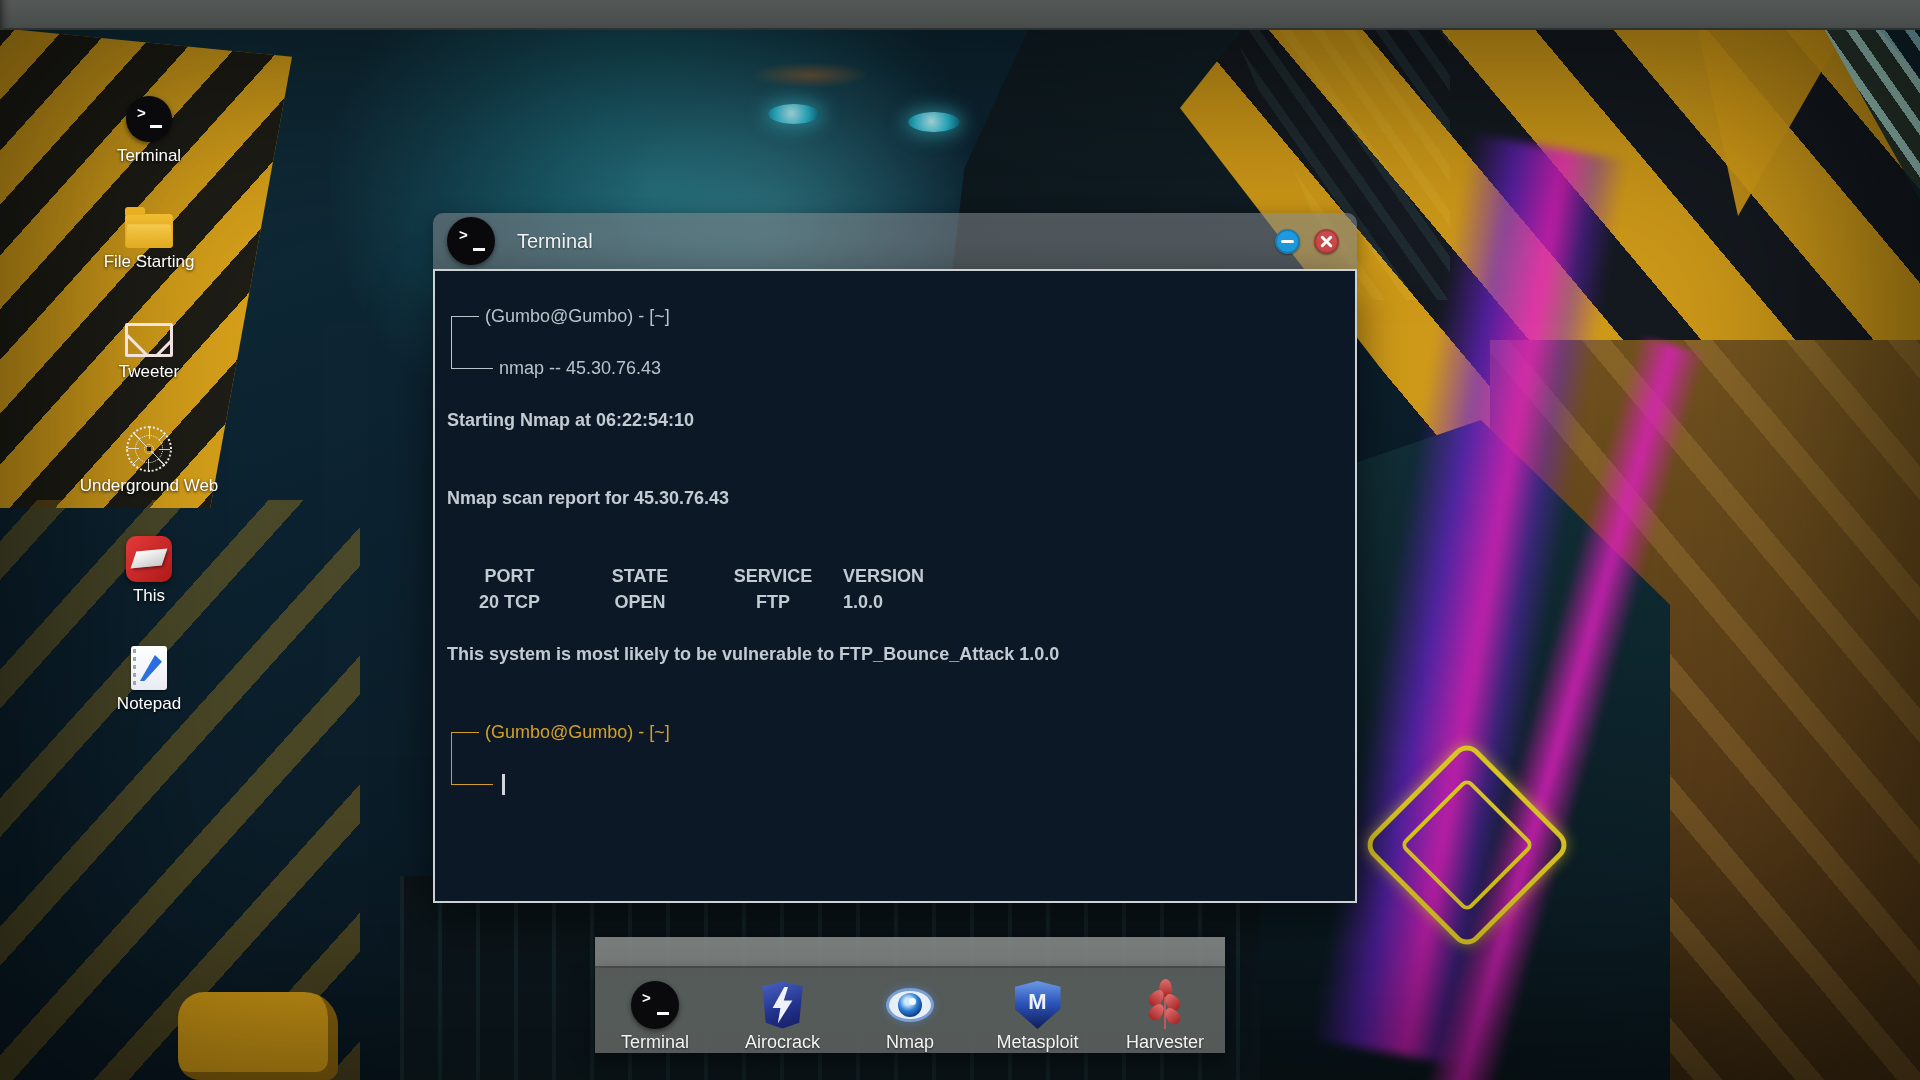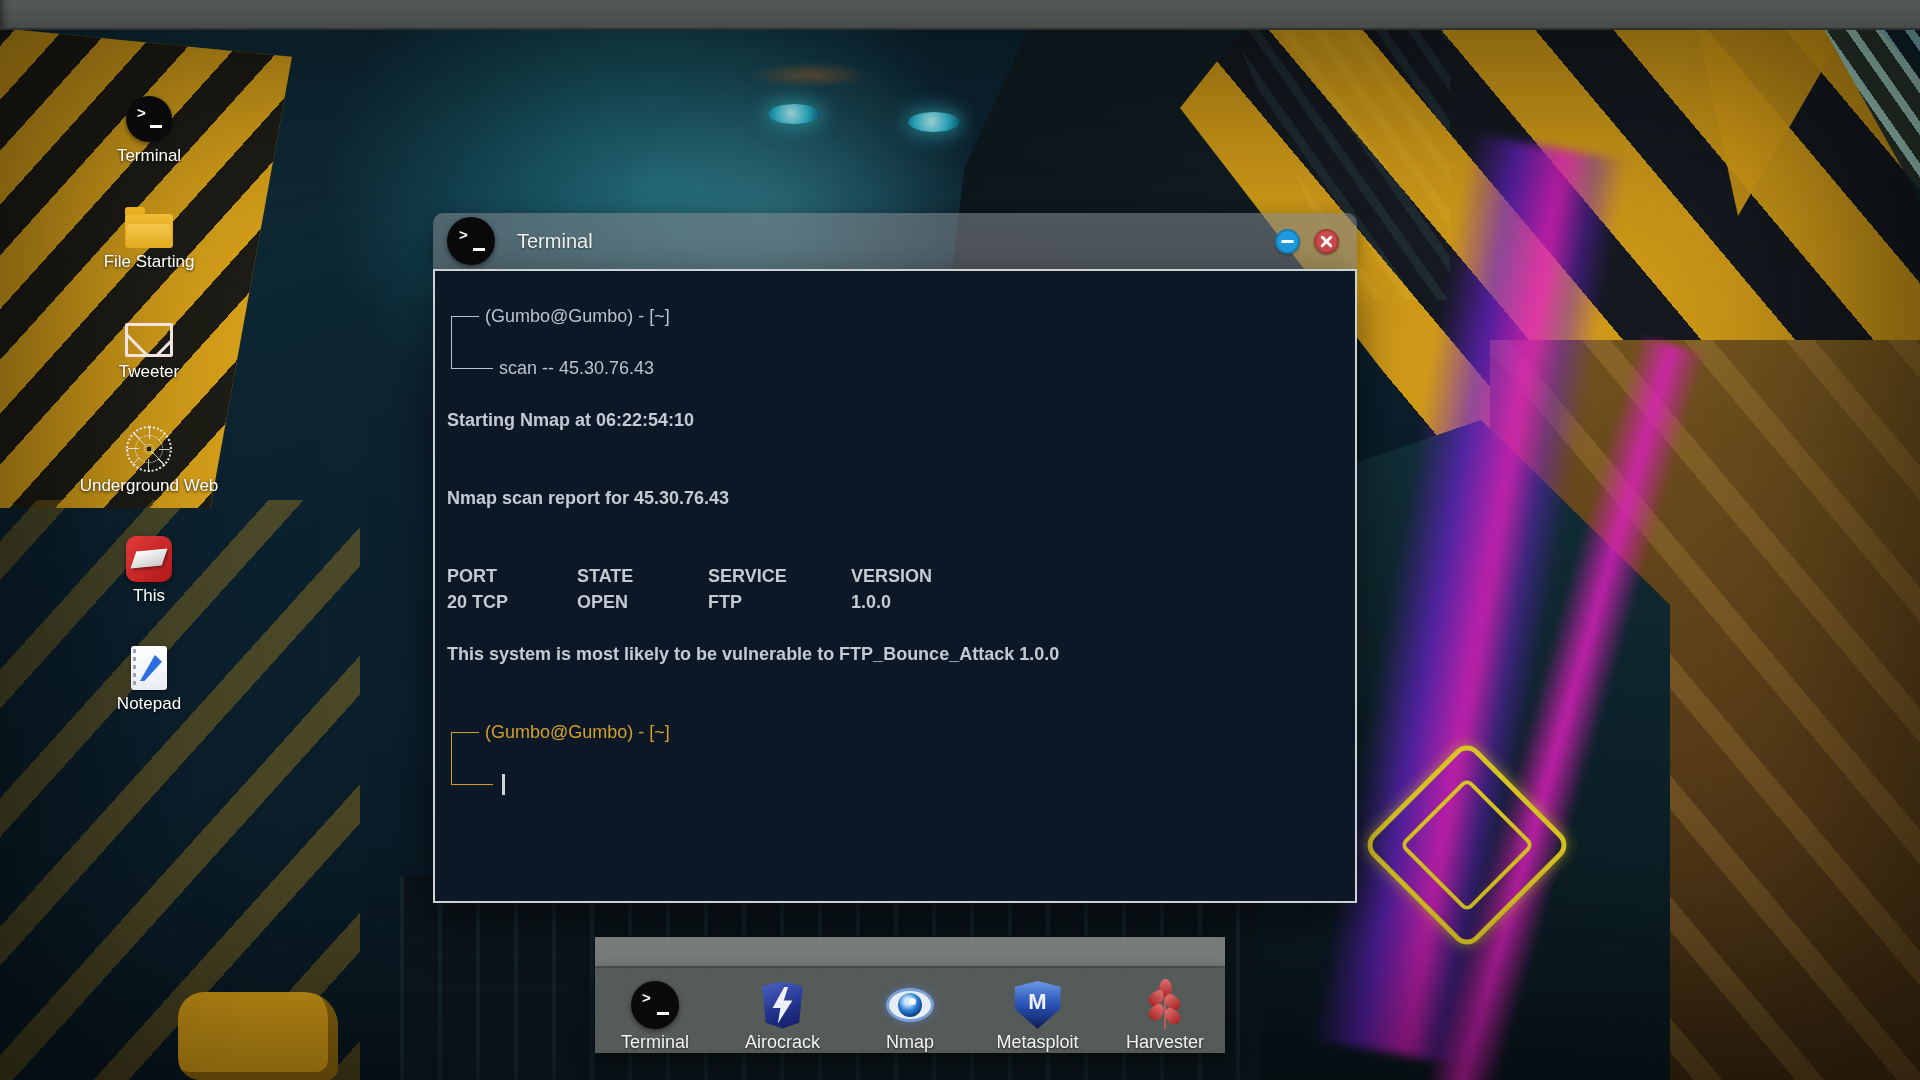--- a/index.html
+++ b/index.html
@@ -148,22 +148,22 @@
   .wbtn.close::before, .wbtn.close::after { content:''; position:absolute; left:5px; top:11px;
       width:15px; height:3px; background:#fff; border-radius:2px; }
   .wbtn.close::before { transform:rotate(45deg); }
   .wbtn.close::after  { transform:rotate(-45deg); }
 
   .termbody { height:634px; background:#0d1826; border:2px solid #ccd1d4;
       padding:32px 14px 0 12px; font-size:18px; color:#c3cbd2; position:relative;
       box-shadow:0 16px 44px rgba(0,0,0,.55); }
   .tline { height:26px; line-height:26px; white-space:nowrap;font-weight:bold; }
   .sp { height:26px; }
-  .tcol { display:inline-block; width:125px; }
-  .tcol.c2 { width:126px; } .tcol.c3 { width:130px; } .tcol.c4 { width:auto;margin-left:8px; }
+  .tcol { display:inline-block; width:125px;text-align:center; }
+  .tcol.c2 { width:126px; } .tcol.c3 { width:130px; } .tcol.c4 { width:auto; }
 
   .prompt { position:relative; }
   .prompt .vl { position:absolute; left:4px; top:13px; width:1px; height:53px; background:currentColor; }
   .pline { height:26px; display:flex; align-items:center; }
   .hd { height:1px; background:currentColor; }
   .hd.a { width:27px; margin-left:5px; margin-right:6px; }
   .hd.b { width:41px; margin-left:5px; margin-right:6px; }
   .prompt.gray { color:#b9c3cb; }
   .prompt.orange { color:#d2a02a; }
   .cursor { width:3px; height:21px; background:#cfd6da; margin-left:3px; }
@@ -316,21 +316,21 @@
 
       <div class="prompt gray">
         <div class="vl"></div>
         <div class="pline">
           <span class="hd a"></span>
           <span>(Gumbo@Gumbo) - [~]</span>
         </div>
         <div class="pline"></div>
         <div class="pline">
           <span class="hd b"></span>
-          <span>scan -- 45.30.76.43</span>
+          <span>nmap -- 45.30.76.43</span>
         </div>
       </div>
 
       <div class="sp"></div>
       <div class="tline">Starting Nmap at 06:22:54:10</div>
       <div class="sp"></div>
         <div class="sp"></div>
       <div class="tline">Nmap scan report for 45.30.76.43</div>
       <div class="sp"></div>
       <div class="sp"></div>

